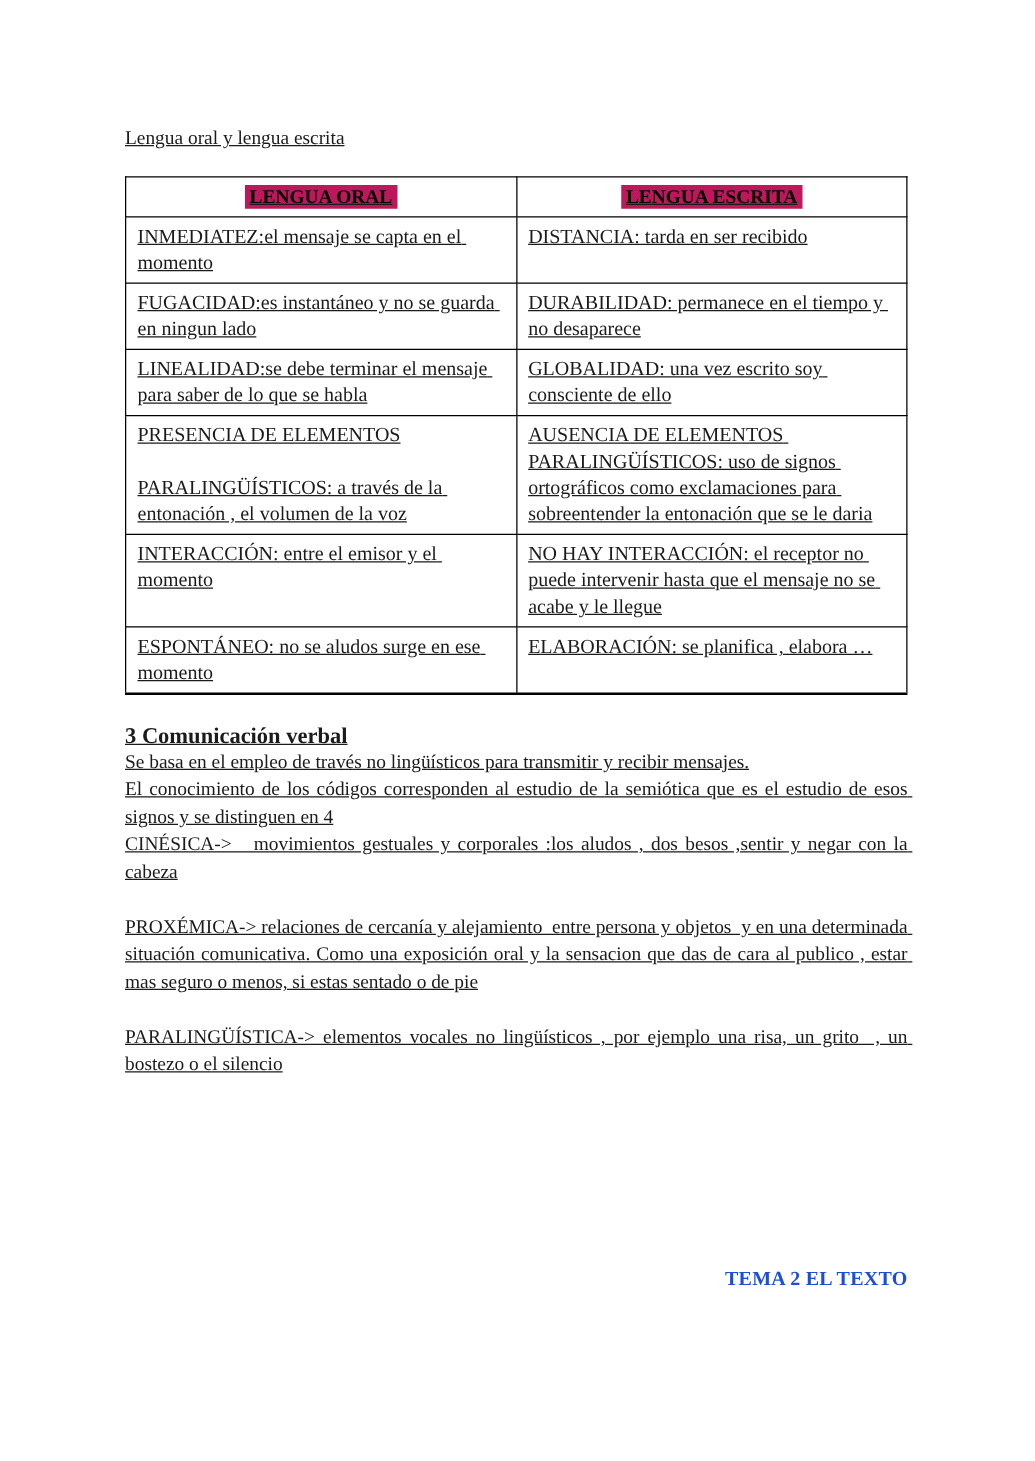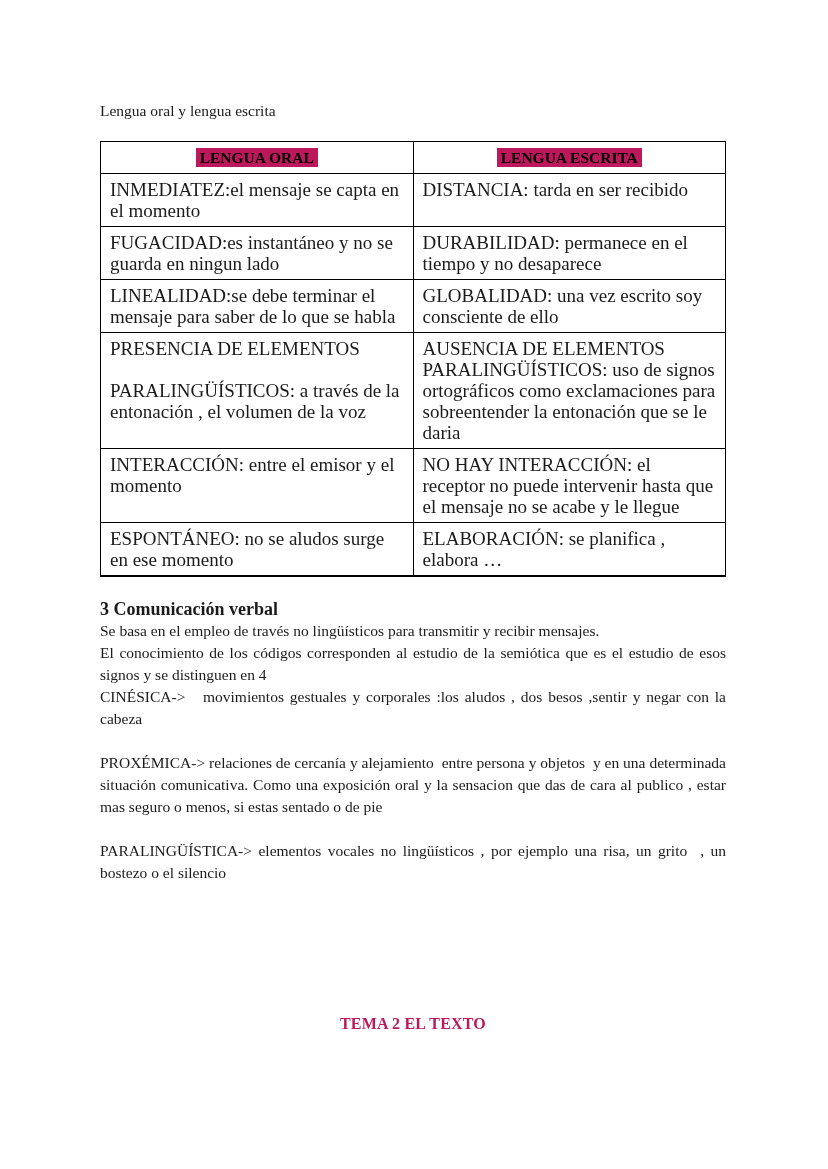--- a/index.html
+++ b/index.html
@@ -12,20 +12,21 @@
     position: relative;
     overflow: hidden;
   }
   .page {
     position: absolute;
     left: 0; top: 0;
     width: 828px;
     height: 1169px;
     padding: 100px 102px 0 100px;
     background: #ffffff;
+    text-decoration: underline;
   }
   .intro {
     font-size: 15.5px;
     line-height: 22px;
     margin-bottom: 19px;
   }
   table.compare {
     border-collapse: collapse;
     width: 626px;
     table-layout: fixed;
@@ -42,21 +43,21 @@
     font-size: 15.5px;
     padding: 2px 6px;
   }
   table.compare th .hl {
     background: #be185d;
     padding: 1px 4px;
     color: #000000;
   }
   table.compare td {
     vertical-align: top;
-    font-size: 19px;
+    font-size: 16px;
     line-height: 21px;
     padding: 5px 9px;
     white-space: pre-wrap;
   }
   tr.r1 { height: 51px; }
   tr.r2 { height: 51px; margin-top: 32px; }
   tr.r3 { height: 51px; }
   tr.r4 { height: 93px; }
   tr.r5 { height: 58px; }
   tr.r6 { height: 50px; }
@@ -73,24 +74,24 @@
     line-height: 22px;
     text-align: justify;
     white-space: pre-wrap;
   }
   .para.gap-before { margin-top: 22px; }
   .footer-heading {
     position: absolute;
     left: 100px;
     width: 626px;
     top: 1015px;
-    text-align: center;
+    text-align: right;
     font-weight: bold;
     font-size: 16px;
-    color: #be185d;
+    color: #1d4ed8;
     letter-spacing: 0.2px;
   }
 </style>
 </head>
 <body>
 
 <div class="page">
 
   <p class="intro">Lengua oral y lengua escrita</p>
 

